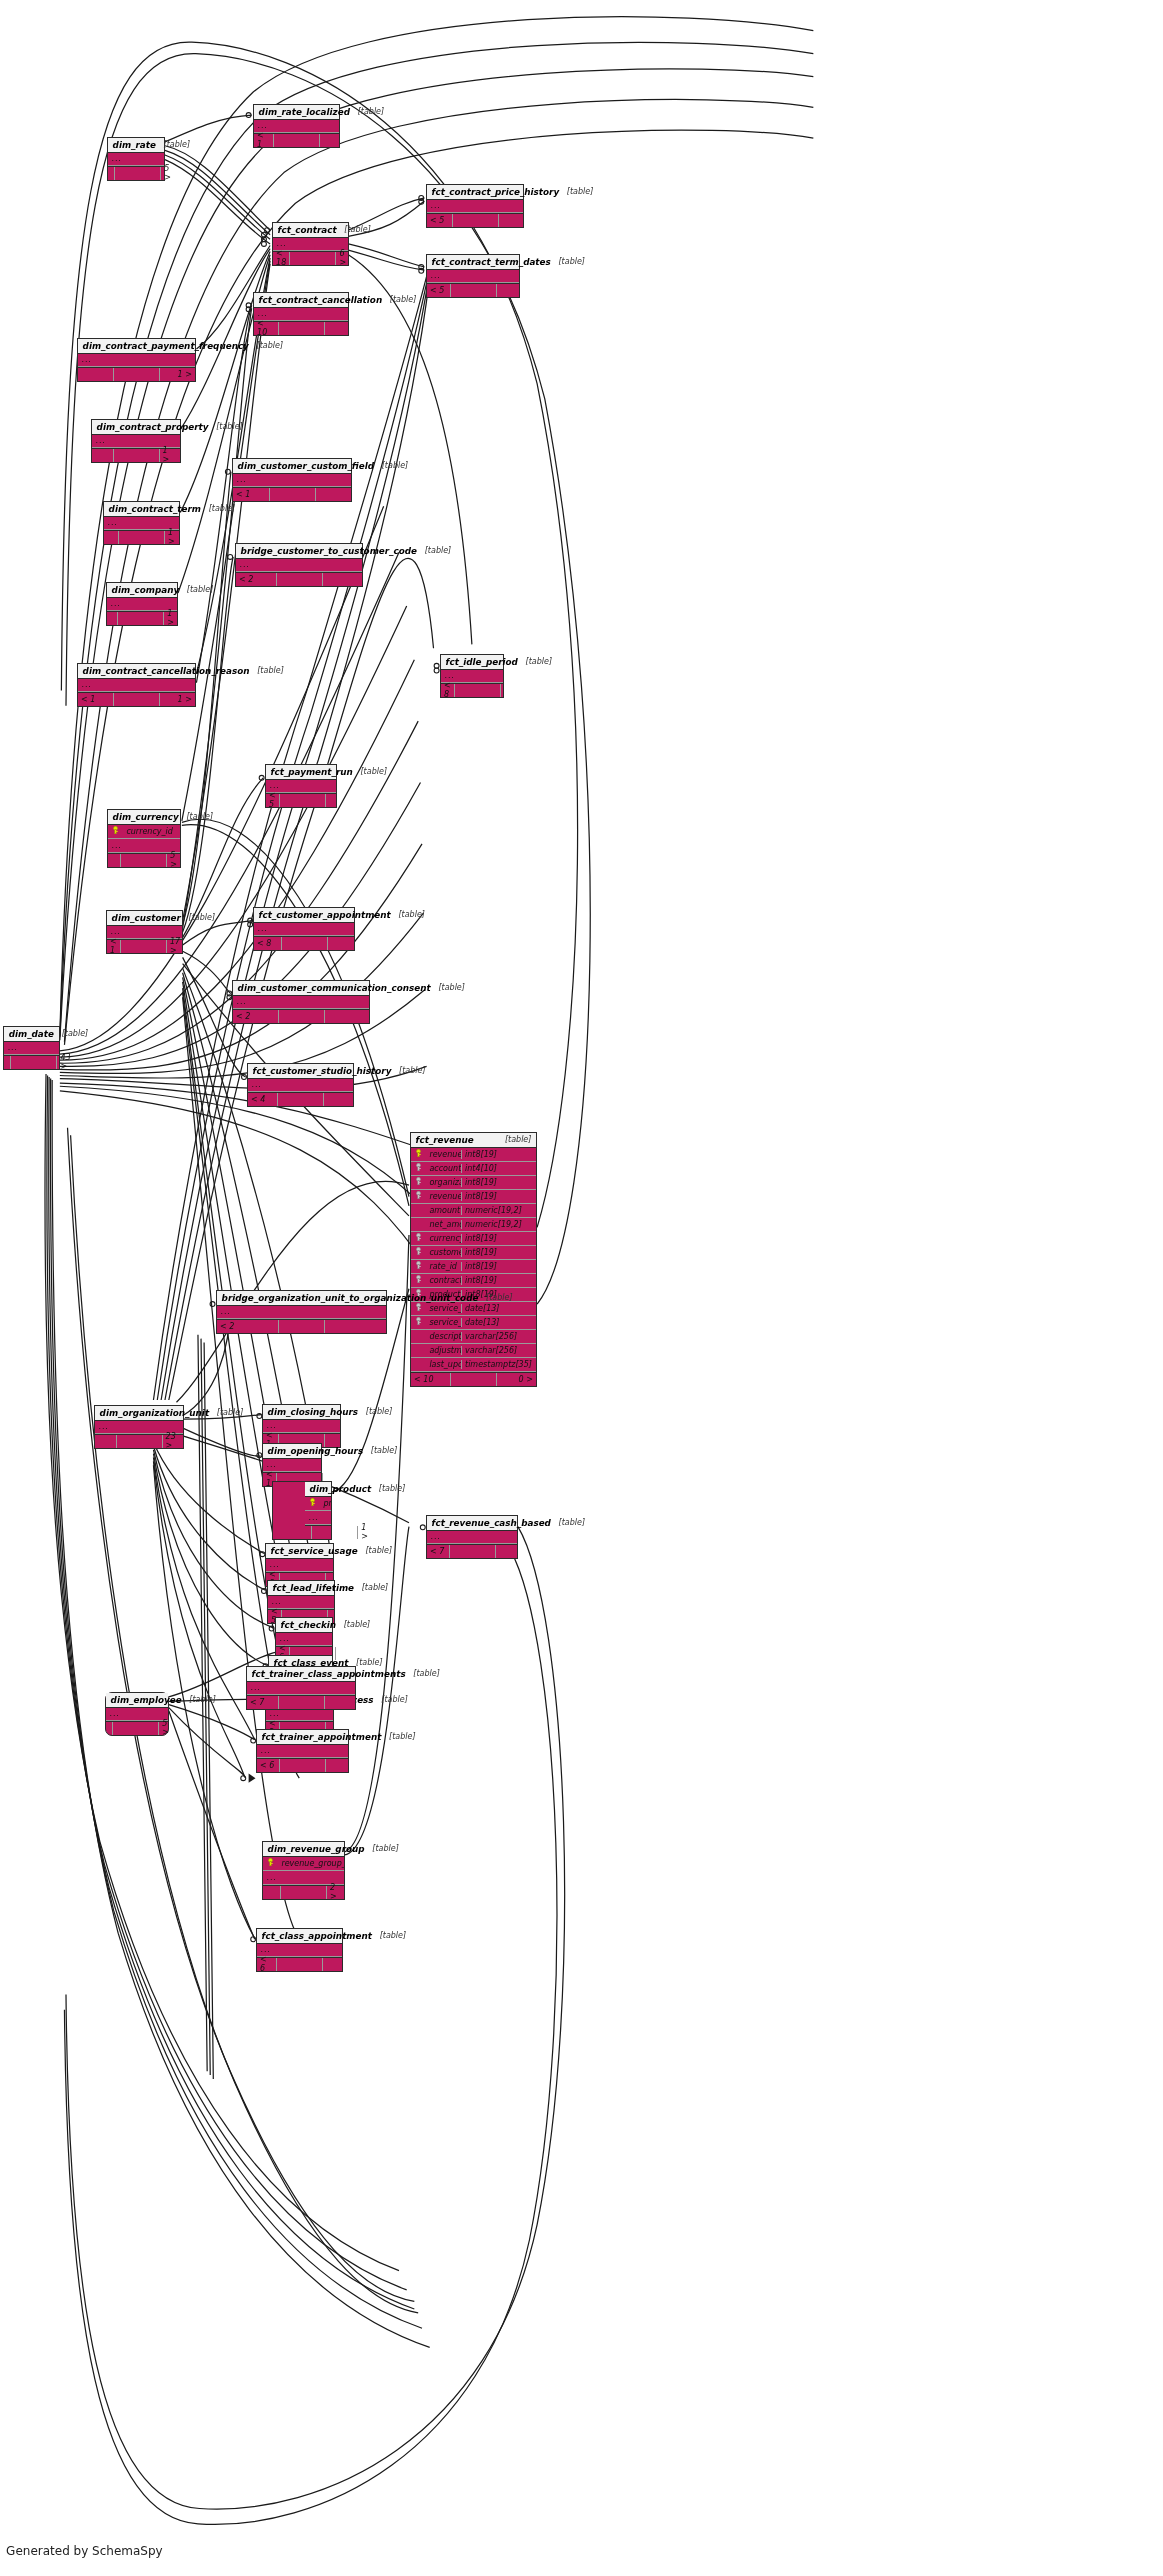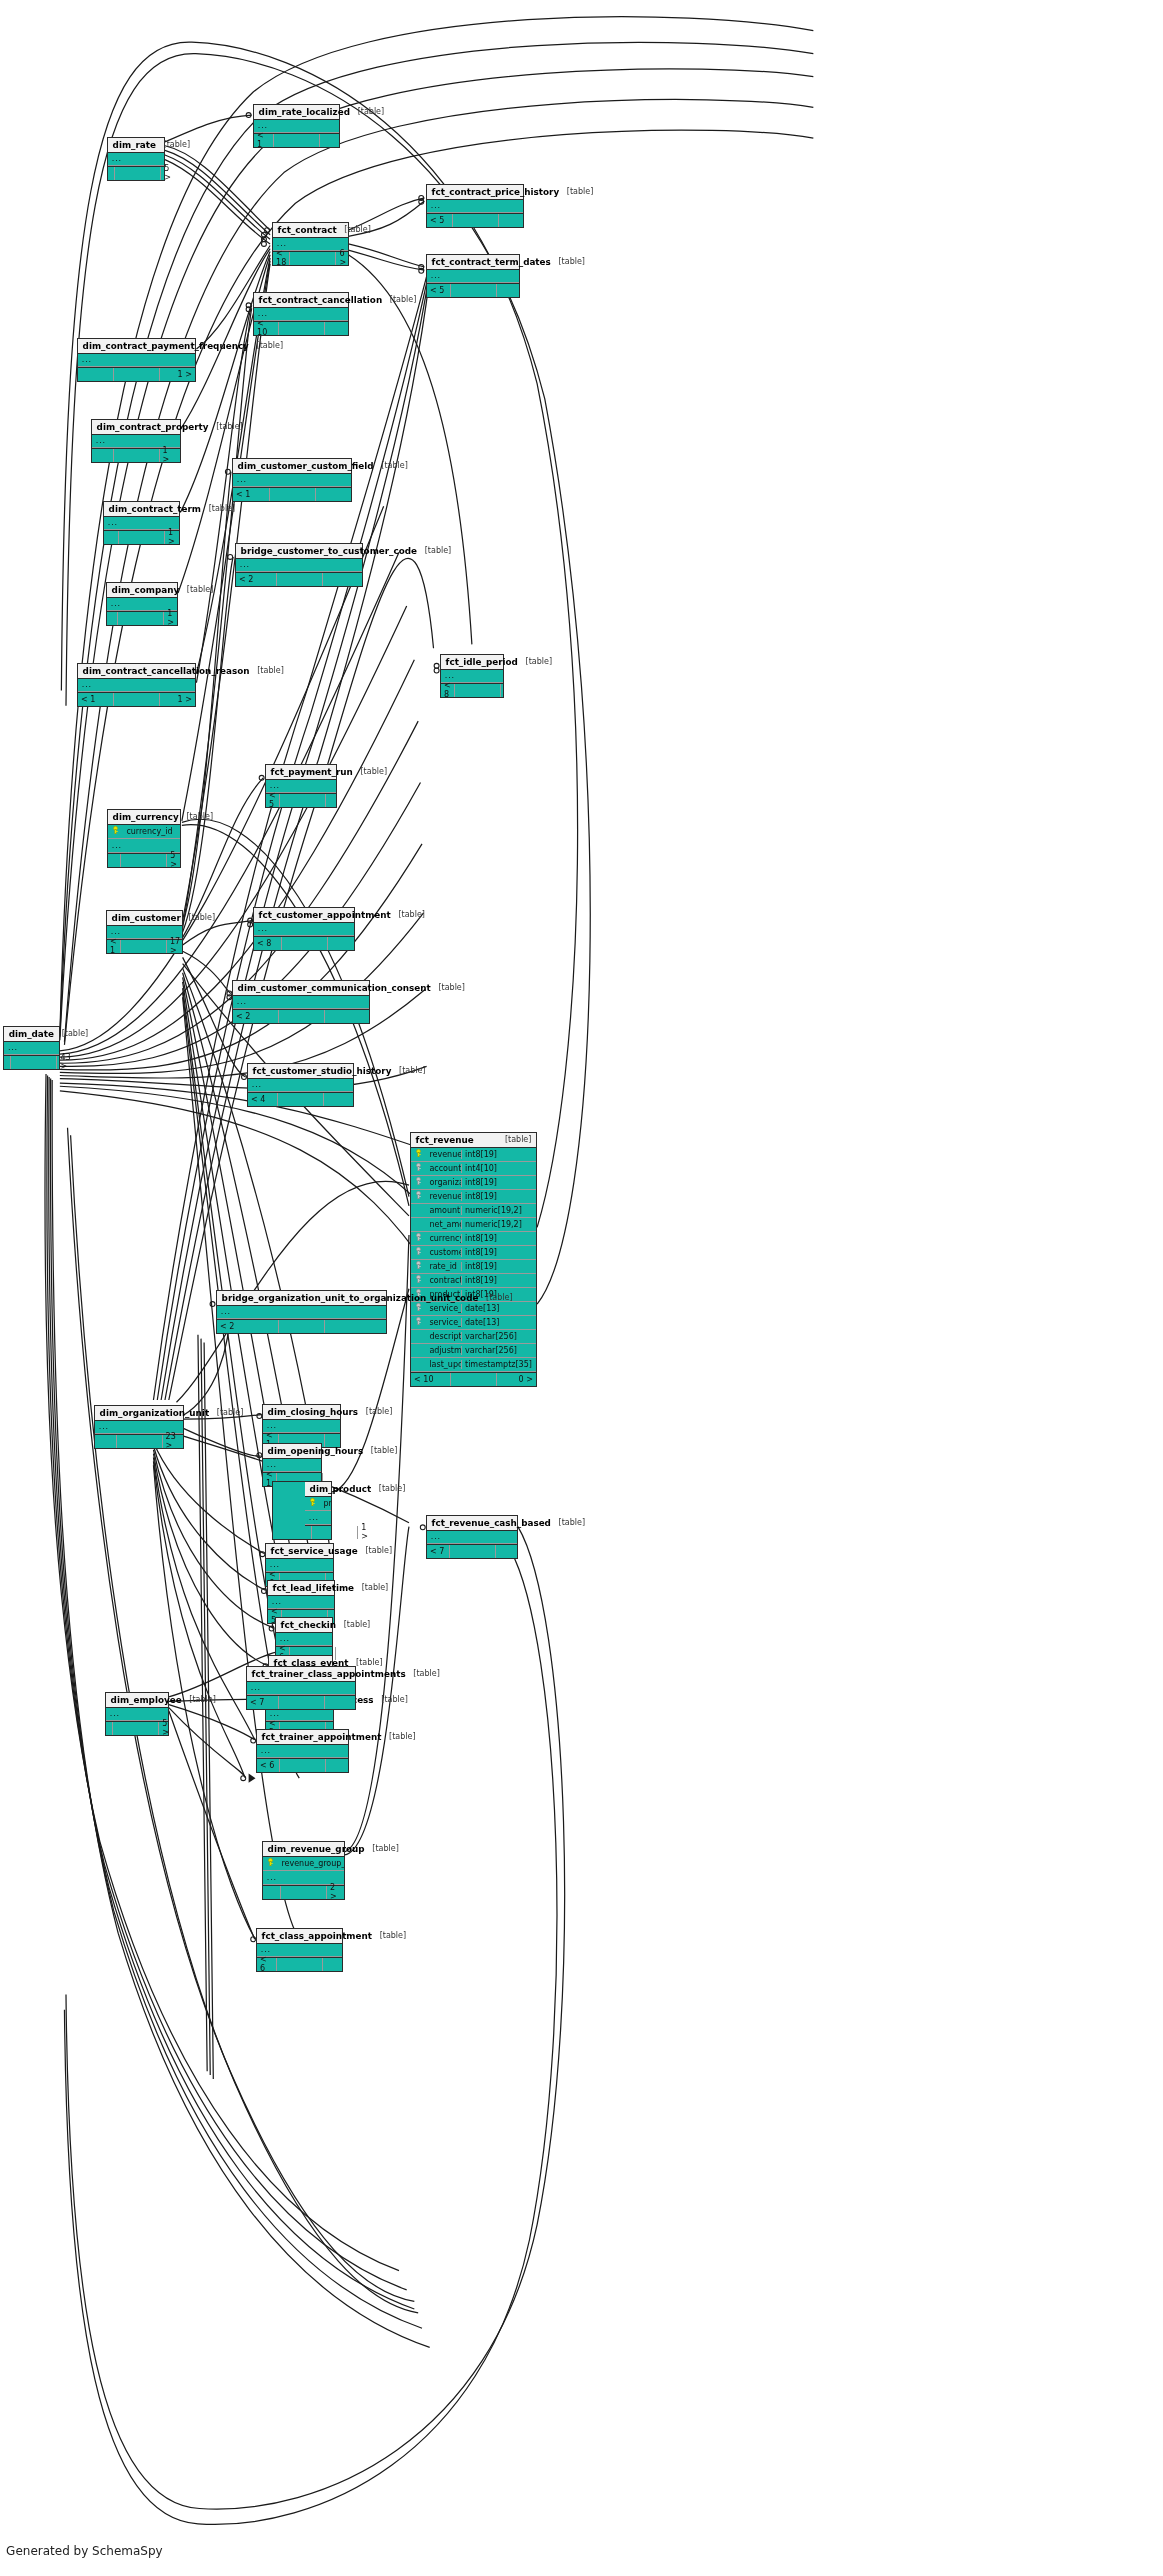--- a/index.html
+++ b/index.html
@@ -1,20 +1,20 @@
 <!DOCTYPE html>
 <html style="font-size:12.3px"><head>
 <meta charset="utf-8">
 <style>
   html,body{margin:0;padding:0;background:#ffffff;}
   body{font-family:"DejaVu Sans","Liberation Sans",sans-serif;}
   #canvas{position:relative;width:1164px;height:2576px;background:#fff;overflow:hidden;}
   #edges{position:absolute;left:0;top:0;width:1164px;height:2576px;pointer-events:none;}
 
-  .tbl{position:absolute;border:1.2px solid #2b2b2b;background:#14b8a6;box-sizing:border-box;}
+  .tbl{position:absolute;border:1.2px solid #2b2b2b;background:#be185d;box-sizing:border-box;font-style:italic;}
   .tbl .hdr{display:flex;align-items:center;justify-content:space-between;
             background:#f2f2f2;border-bottom:1.2px solid #2b2b2b;
             padding:1.5px 4.6px 2.3px 4.6px;white-space:nowrap;}
   .tbl .hdr .nm{font-weight:bold;font-size:8.8px;color:#000;letter-spacing:0px;}
   .tbl .hdr .tag{font-size:8px;color:#333;margin-left:7.7px;}
 
   .row{display:flex;align-items:center;height:13px;border-bottom:0.8px solid #9a9a9a;
        font-size:8px;color:#111;box-sizing:border-box;}
   .row:last-of-type{border-bottom:none;}
   .row .keycell{width:15.3px;min-width:15.3px;text-align:center;}
@@ -730,21 +730,21 @@
           <span class="nm">fct_class_event</span>
           <span class="tag">[table]</span>
         </div>
         <div class="row dots">...</div>
         <div class="foot">
           <div class="c l">&lt; 10</div>
           <div class="c m"></div>
           <div class="c"></div>
         </div>
       </div>
-      <div class="tbl" style="left: 105px; top: 1692px; width: 64px;">
+      <div class="tbl" style="left: 105px; top: 1692px; width: 64px; border-radius: 7px;">
         <div class="hdr">
           <span class="nm">dim_employee</span>
           <span class="tag">[table]</span>
         </div>
         <div class="row dots">...</div>
         <div class="foot">
           <div class="c l"></div>
           <div class="c m"></div>
           <div class="c">5 &gt;</div>
         </div>

